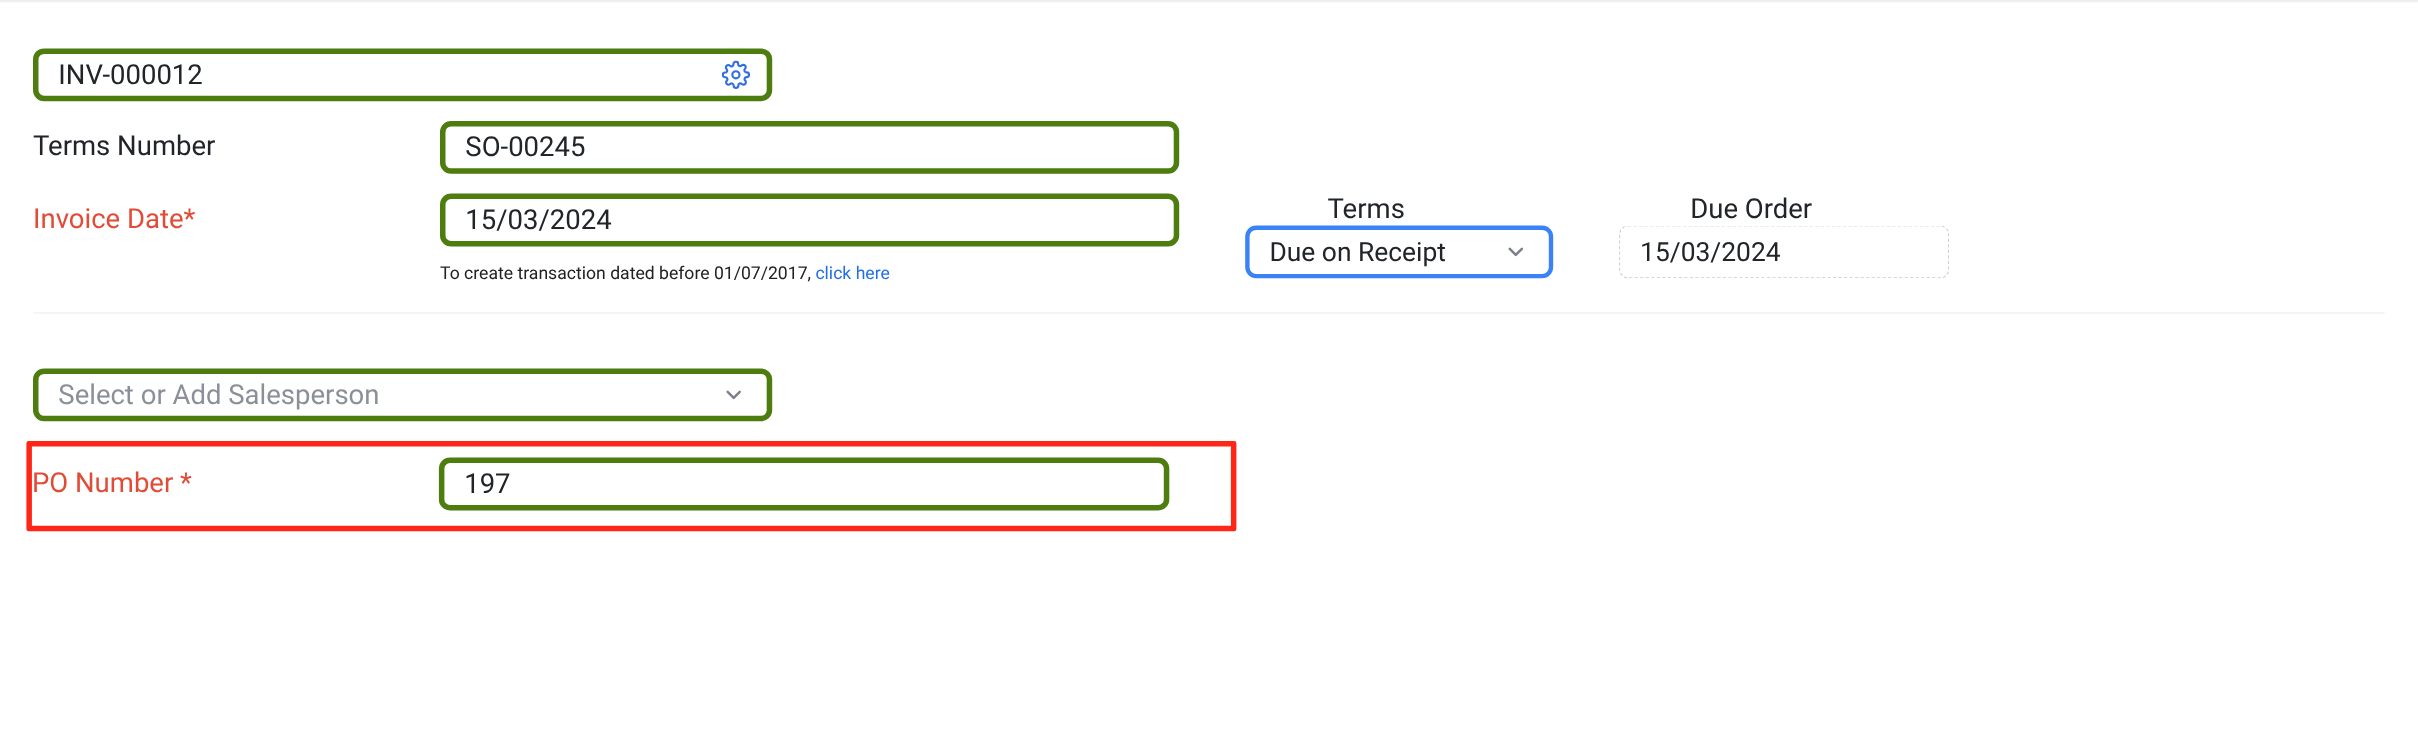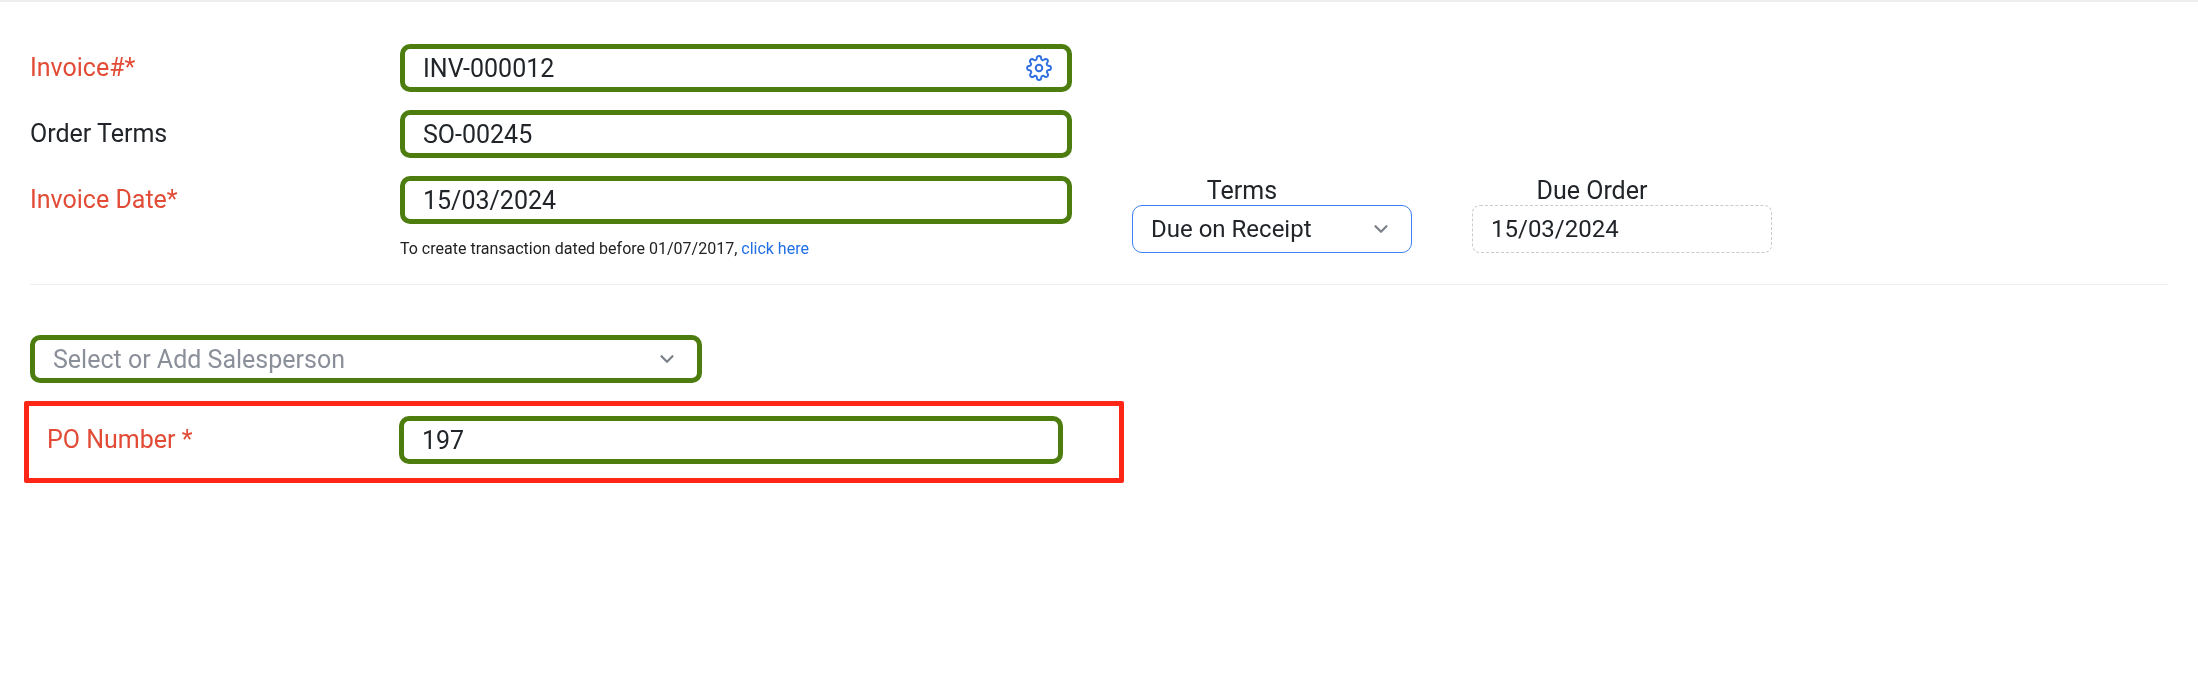--- a/index.html
+++ b/index.html
@@ -13,47 +13,46 @@
   .ctrl-col { display:flex; flex-direction:column; }
   .ctrl { width: 672px; height: 48px; border: 5px solid #4d7c0f; border-radius: 10px; background: #fff; display:flex; align-items:center; padding: 0 18px; font-size: 25px; color:#212529; position:relative; }
   .ctrl input[type=text] { border:none; outline:none; width:100%; height:100%; font-size:25px; color:#212529; background:transparent; font-family:inherit; }
   .ctrl .placeholder-look { color:#8a8f99; }
   .gear-btn { position:absolute; right:14px; top:50%; transform:translateY(-50%); width:28px; height:28px; display:flex; align-items:center; justify-content:center; cursor:pointer; }
   .chev-btn { position:absolute; right:18px; top:50%; transform:translateY(-50%); width:24px; height:24px; display:flex; align-items:center; justify-content:center; cursor:pointer; color:#7a7f89; }
   .help-text { font-size:16px; color:#222; margin-top:10px; line-height:30px; }
   .help-text a { color:#1f6fe5; text-decoration:none; cursor:pointer; }
   .inline-group { display:flex; align-items:center; margin-left:60px;flex-direction:column; }
   .inline-group .label-inline { font-size:25px; color:#212529; margin-right:60px; }
-  .select-box { width:280px; height:48px; border:1px solid #3b82f6; border-radius:10px; background:#fff; display:flex; align-items:center; padding:0 50px 0 18px; font-size:24px; color:#212529; position:relative; cursor:pointer; }
+  .select-box { width:280px; height:48px; border:4px solid #3b82f6; border-radius:10px; background:#fff; display:flex; align-items:center; padding:0 50px 0 18px; font-size:24px; color:#212529; position:relative; cursor:pointer; }
   .date-readonly { width:300px; height:48px; border:1px dashed #c7cbd1; border-radius:8px; display:flex; align-items:center; padding:0 18px; font-size:24px; color:#212529; background:#fff; }
   hr.sep { border:none; border-top:1px solid #eceef0; margin: 20px 0 50px 0; }
   .highlight { border:5px solid #fd2617; border-radius:2px; padding:10px 10px 14px 0; margin-left:-6px; display:flex; align-items:center; width:1100px; }
-  .highlight .label { padding-left:18px; }
+  .highlight .label { padding-left:0; }
   .highlight .ctrl { width:664px; }
 </style>
 </head>
 <body>
 
 <div class="form">
 
   <div class="row tight">
-    <div class="label req">Invoice#*</div>
     <div class="ctrl">
       <input type="text" value="INV-000012" style="">
       <span class="gear-btn">
         <svg viewBox="0 0 24 24" width="26" height="26" fill="none" stroke="#2f6fe0" stroke-width="1.8" stroke-linecap="round" stroke-linejoin="round">
           <circle cx="12" cy="12" r="3"></circle>
           <path d="M19.4 15a1.65 1.65 0 0 0 .33 1.82l.06.06a2 2 0 1 1-2.83 2.83l-.06-.06a1.65 1.65 0 0 0-1.82-.33 1.65 1.65 0 0 0-1 1.51V21a2 2 0 0 1-4 0v-.09a1.65 1.65 0 0 0-1-1.51 1.65 1.65 0 0 0-1.82.33l-.06.06a2 2 0 1 1-2.83-2.83l.06-.06a1.65 1.65 0 0 0 .33-1.82 1.65 1.65 0 0 0-1.51-1H3a2 2 0 0 1 0-4h.09a1.65 1.65 0 0 0 1.51-1 1.65 1.65 0 0 0-.33-1.82l-.06-.06a2 2 0 1 1 2.83-2.83l.06.06a1.65 1.65 0 0 0 1.82.33h0a1.65 1.65 0 0 0 1-1.51V3a2 2 0 0 1 4 0v.09a1.65 1.65 0 0 0 1 1.51h0a1.65 1.65 0 0 0 1.82-.33l.06-.06a2 2 0 1 1 2.83 2.83l-.06.06a1.65 1.65 0 0 0-.33 1.82v0a1.65 1.65 0 0 0 1.51 1H21a2 2 0 0 1 0 4h-.09a1.65 1.65 0 0 0-1.51 1z"></path>
         </svg>
       </span>
     </div>
   </div>
 
   <div class="row tight">
-    <div class="label">Order Terms</div>
+    <div class="label">Terms Number</div>
     <div class="ctrl">
       <input type="text" value="SO-00245" style="">
     </div>
   </div>
 
   <div class="row">
     <div class="label req">Invoice Date*</div>
     <div class="ctrl-col">
       <div class="ctrl">
         <input type="text" value="15/03/2024" style="">

